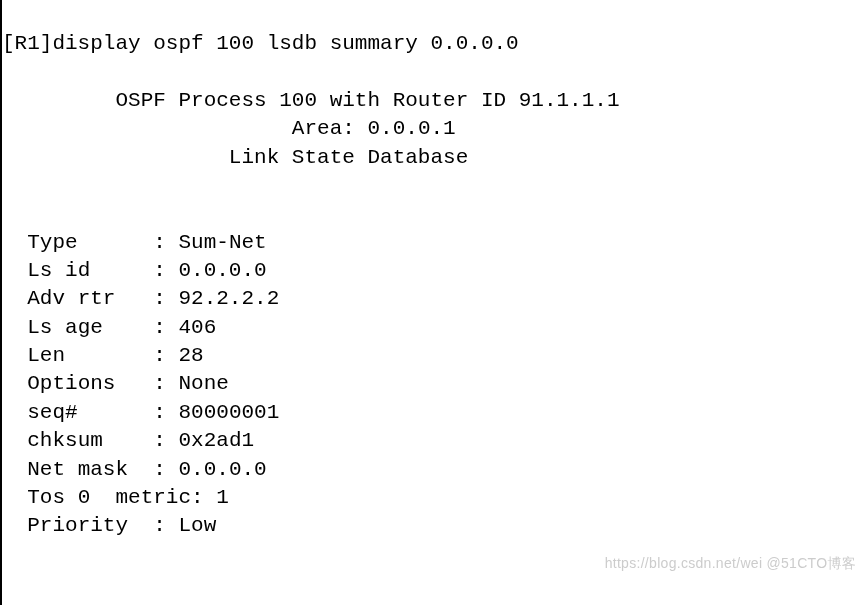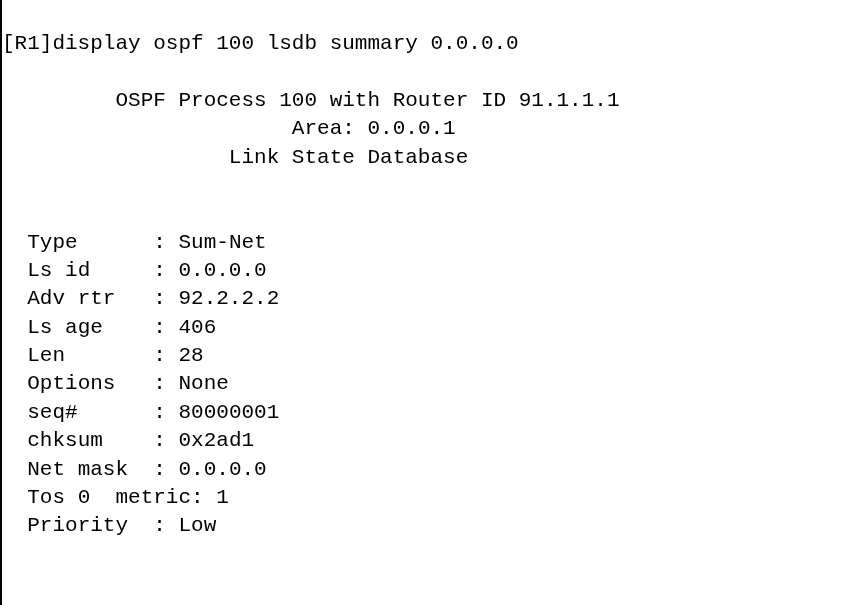--- a/index.html
+++ b/index.html
@@ -51,13 +51,14 @@
 <span class="line">  <span>Ls id</span>     : <span>0.0.0.0</span></span>
 <span class="line">  <span>Adv rtr</span>   : <span>92.2.2.2</span></span>
 <span class="line">  <span>Ls age</span>    : <span>406</span></span>
 <span class="line">  <span>Len</span>       : <span>28</span></span>
 <span class="line">  <span>Options</span>   : <span>None</span></span>
 <span class="line">  <span>seq#</span>      : <span>80000001</span></span>
 <span class="line">  <span>chksum</span>    : <span>0x2ad1</span></span>
 <span class="line">  <span>Net mask</span>  : <span>0.0.0.0</span></span>
 <span class="line">  <span>Tos 0  metric</span>: <span>1</span></span>
 <span class="line">  <span>Priority</span>  : <span>Low</span></span>
+<div class="watermark">https://blog.csdn.net/wei @51CTO博客</div>
 </div>
 
 </body></html>

